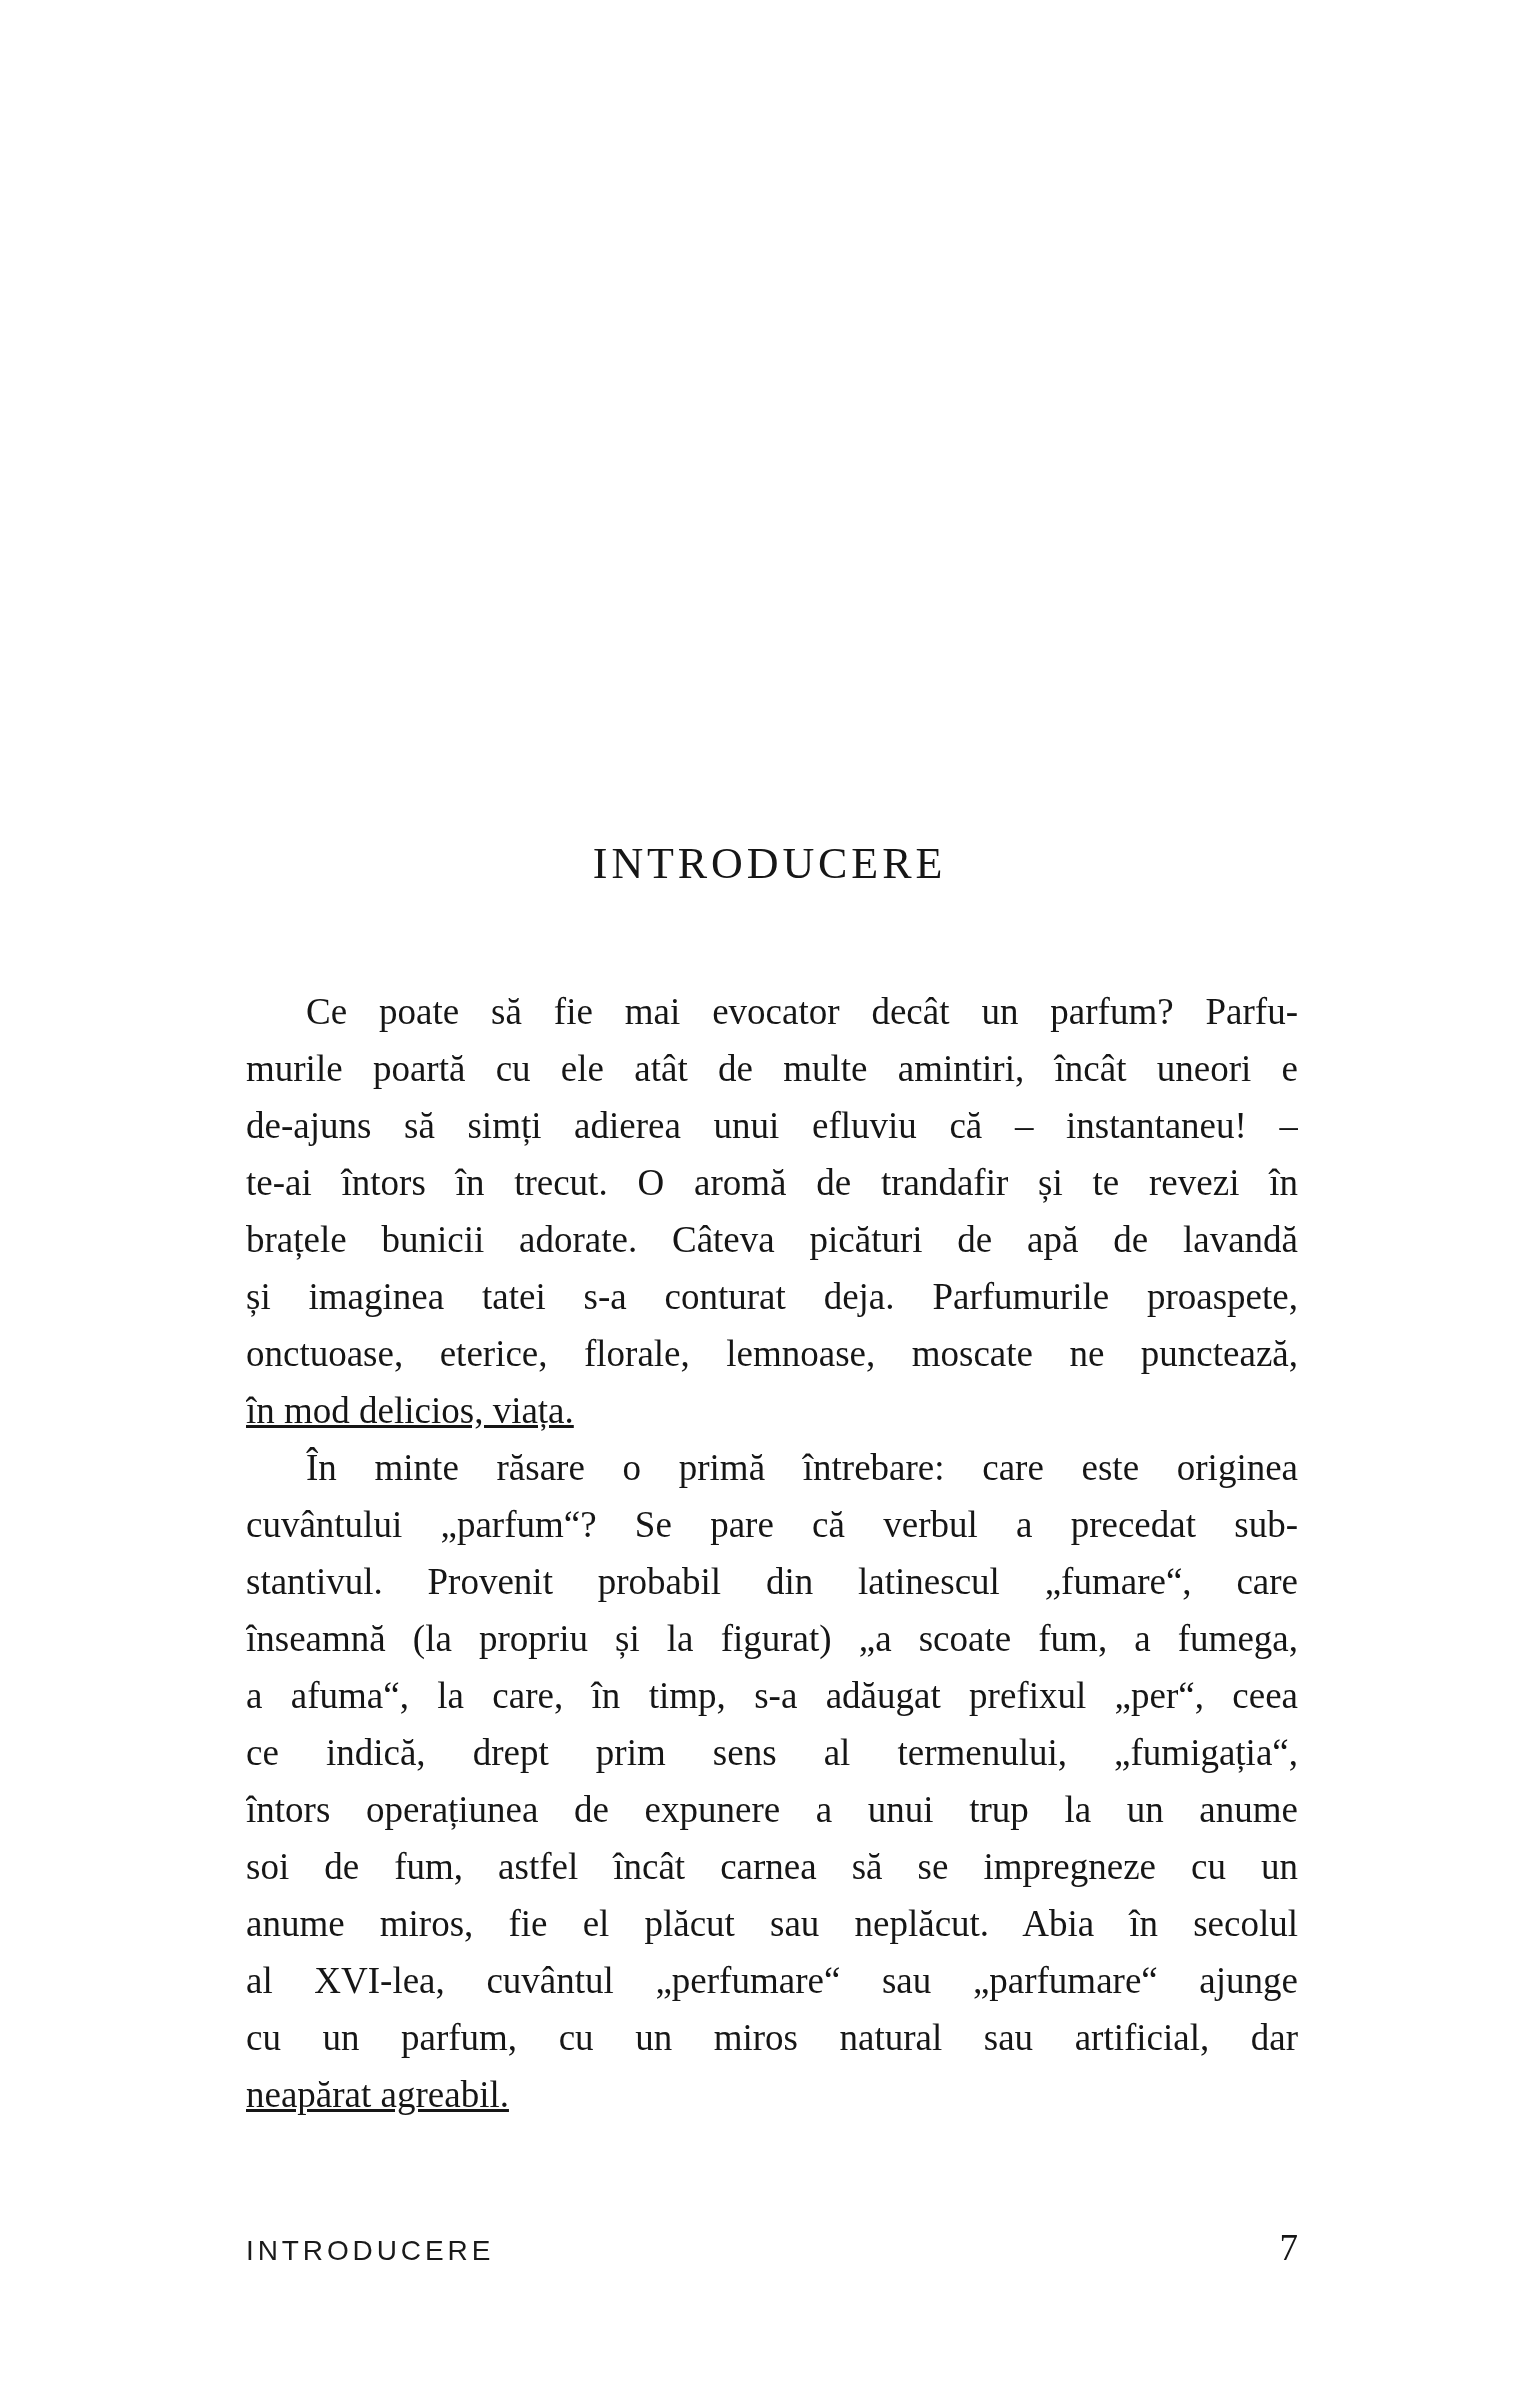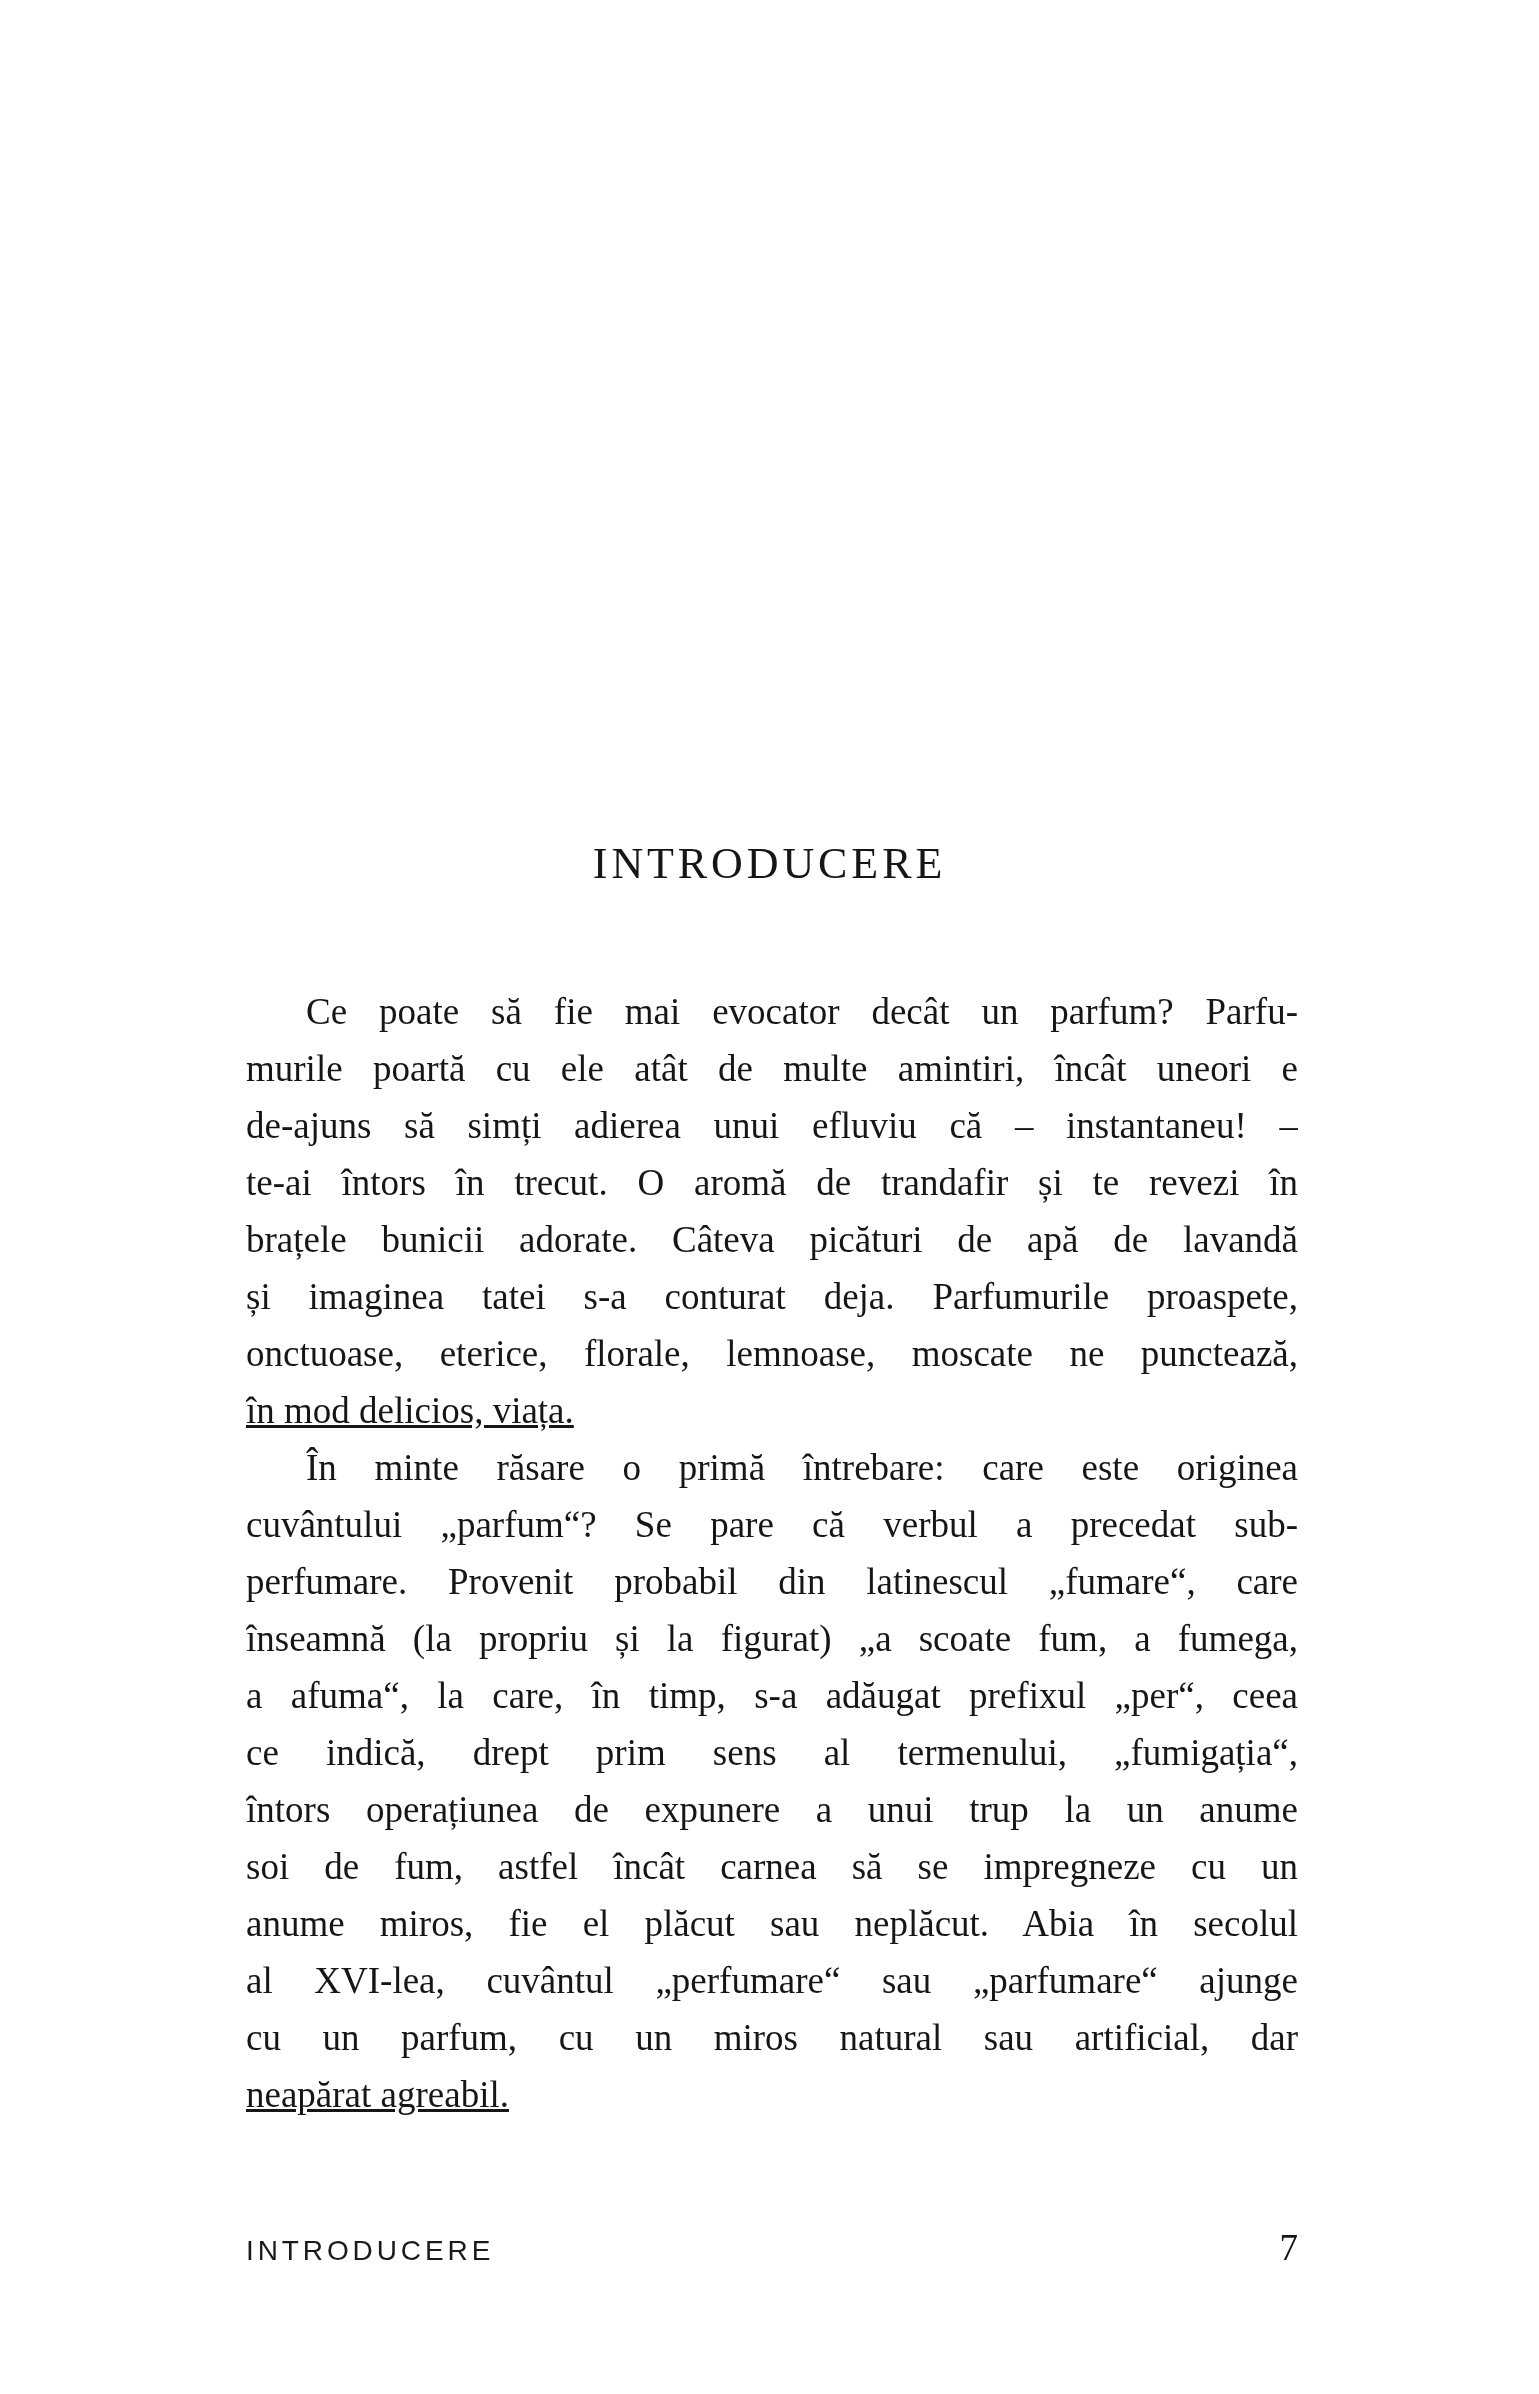--- a/index.html
+++ b/index.html
@@ -82,21 +82,21 @@
       <div class="line para-start">Ce poate să fie mai evocator decât un parfum? Parfu-</div>
       <div class="line">murile poartă cu ele atât de multe amintiri, încât uneori e</div>
       <div class="line">de-ajuns să simți adierea unui efluviu că – instantaneu! –</div>
       <div class="line">te-ai întors în trecut. O aromă de trandafir și te revezi în</div>
       <div class="line">brațele bunicii adorate. Câteva picături de apă de lavandă</div>
       <div class="line">și imaginea tatei s-a conturat deja. Parfumurile proaspete,</div>
       <div class="line">onctuoase, eterice, florale, lemnoase, moscate ne punctează,</div>
       <div class="line para-end">în mod delicios, viața.</div>
       <div class="line para-start">În minte răsare o primă întrebare: care este originea</div>
       <div class="line">cuvântului „parfum“? Se pare că verbul a precedat sub-</div>
-      <div class="line">perfumare. Provenit probabil din latinescul „fumare“, care</div>
+      <div class="line">stantivul. Provenit probabil din latinescul „fumare“, care</div>
       <div class="line">înseamnă (la propriu și la figurat) „a scoate fum, a fumega,</div>
       <div class="line">a afuma“, la care, în timp, s-a adăugat prefixul „per“, ceea</div>
       <div class="line">ce indică, drept prim sens al termenului, „fumigația“,</div>
       <div class="line">întors operațiunea de expunere a unui trup la un anume</div>
       <div class="line">soi de fum, astfel încât carnea să se impregneze cu un</div>
       <div class="line">anume miros, fie el plăcut sau neplăcut. Abia în secolul</div>
       <div class="line">al XVI-lea, cuvântul „perfumare“ sau „parfumare“ ajunge</div>
       <div class="line">cu un parfum, cu un miros natural sau artificial, dar</div>
       <div class="line para-end">neapărat agreabil.</div>
     </div>

